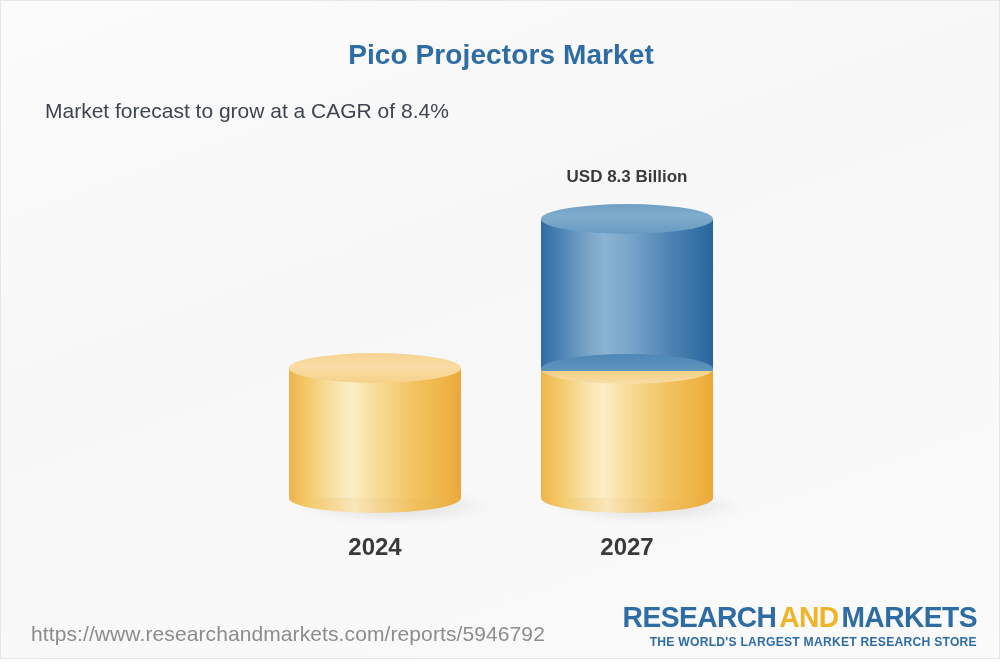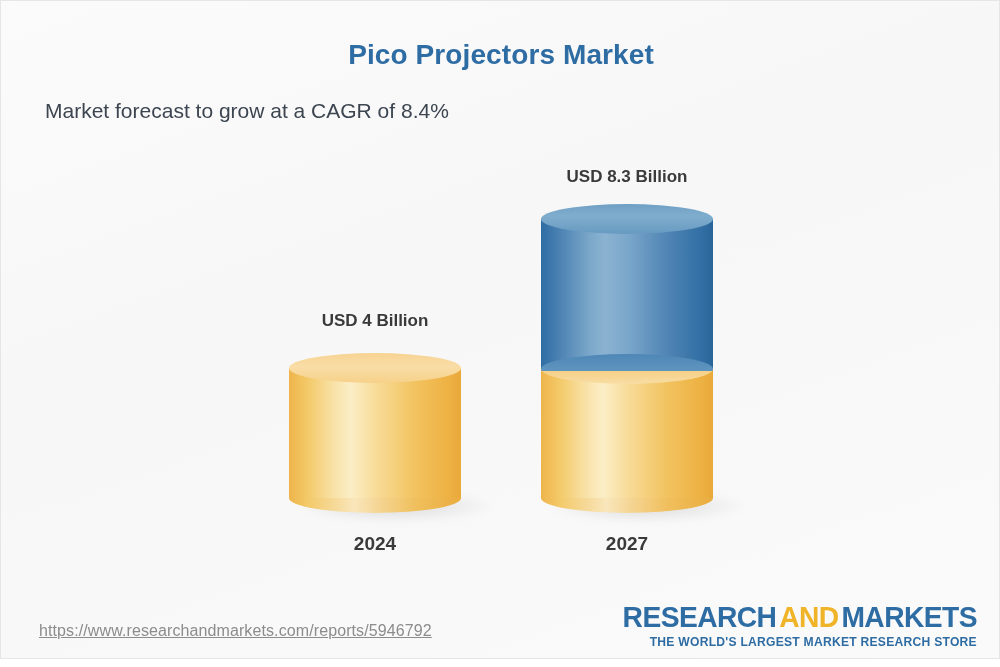--- a/index.html
+++ b/index.html
@@ -145,35 +145,34 @@
     position: absolute;
     text-align: center;
     font-size: 17px;
     font-weight: bold;
     color: #3a3a3a;
     white-space: nowrap;
   }
   .cat-label {
     position: absolute;
     text-align: center;
-    font-size: 19px;
+    font-size: 24px;
     font-weight: bold;
     color: #3a3a3a;
     white-space: nowrap;
   }
 
   
   .source-url {
     position: absolute;
-    left: 38px;
+    left: 30px;
     top: 621px;
-    font-size: 16px;
+    font-size: 21px;
     color: #8c8c8c;
     letter-spacing: 0.1px;
-    text-decoration: underline;
   }
 
   .brand-logo {
     position: absolute;
     right: 22px;
     top: 600px;
     text-align: right;
   }
   .brand-wordmark {
     font-size: 30px;
@@ -218,21 +217,20 @@
 
       <div class="cyl-shadow" style="left:8px; top:136px; width:196px; height:34px;"></div>
 
       <div class="cylinder" style="left:0; top:0; width:172px; height:175px;">
         <div class="cyl-bottom gold" style="top:130px; height:30px;"></div>
         <div class="cyl-body gold" style="top:15px; height:130px;"></div>
         <div class="cyl-top gold" style="top:0; height:30px;"></div>
       </div>
     </div>
 
-    <div class="value-label" style="left:288px; top:310px; width:172px;">USD 4 Billion</div>
 
     <div class="cat-label" style="left:288px; top:532px; width:172px;">2024</div>
 
     <div class="cyl-group" style="left:540px; top:203px; width:172px; height:324px;">
 
       <div class="cyl-shadow" style="left:8px; top:285px; width:196px; height:34px;"></div>
 
       <div class="cylinder" style="left:0; top:0; width:172px; height:324px;">
 
         <div class="cyl-bottom gold" style="top:279px; height:30px;"></div>

